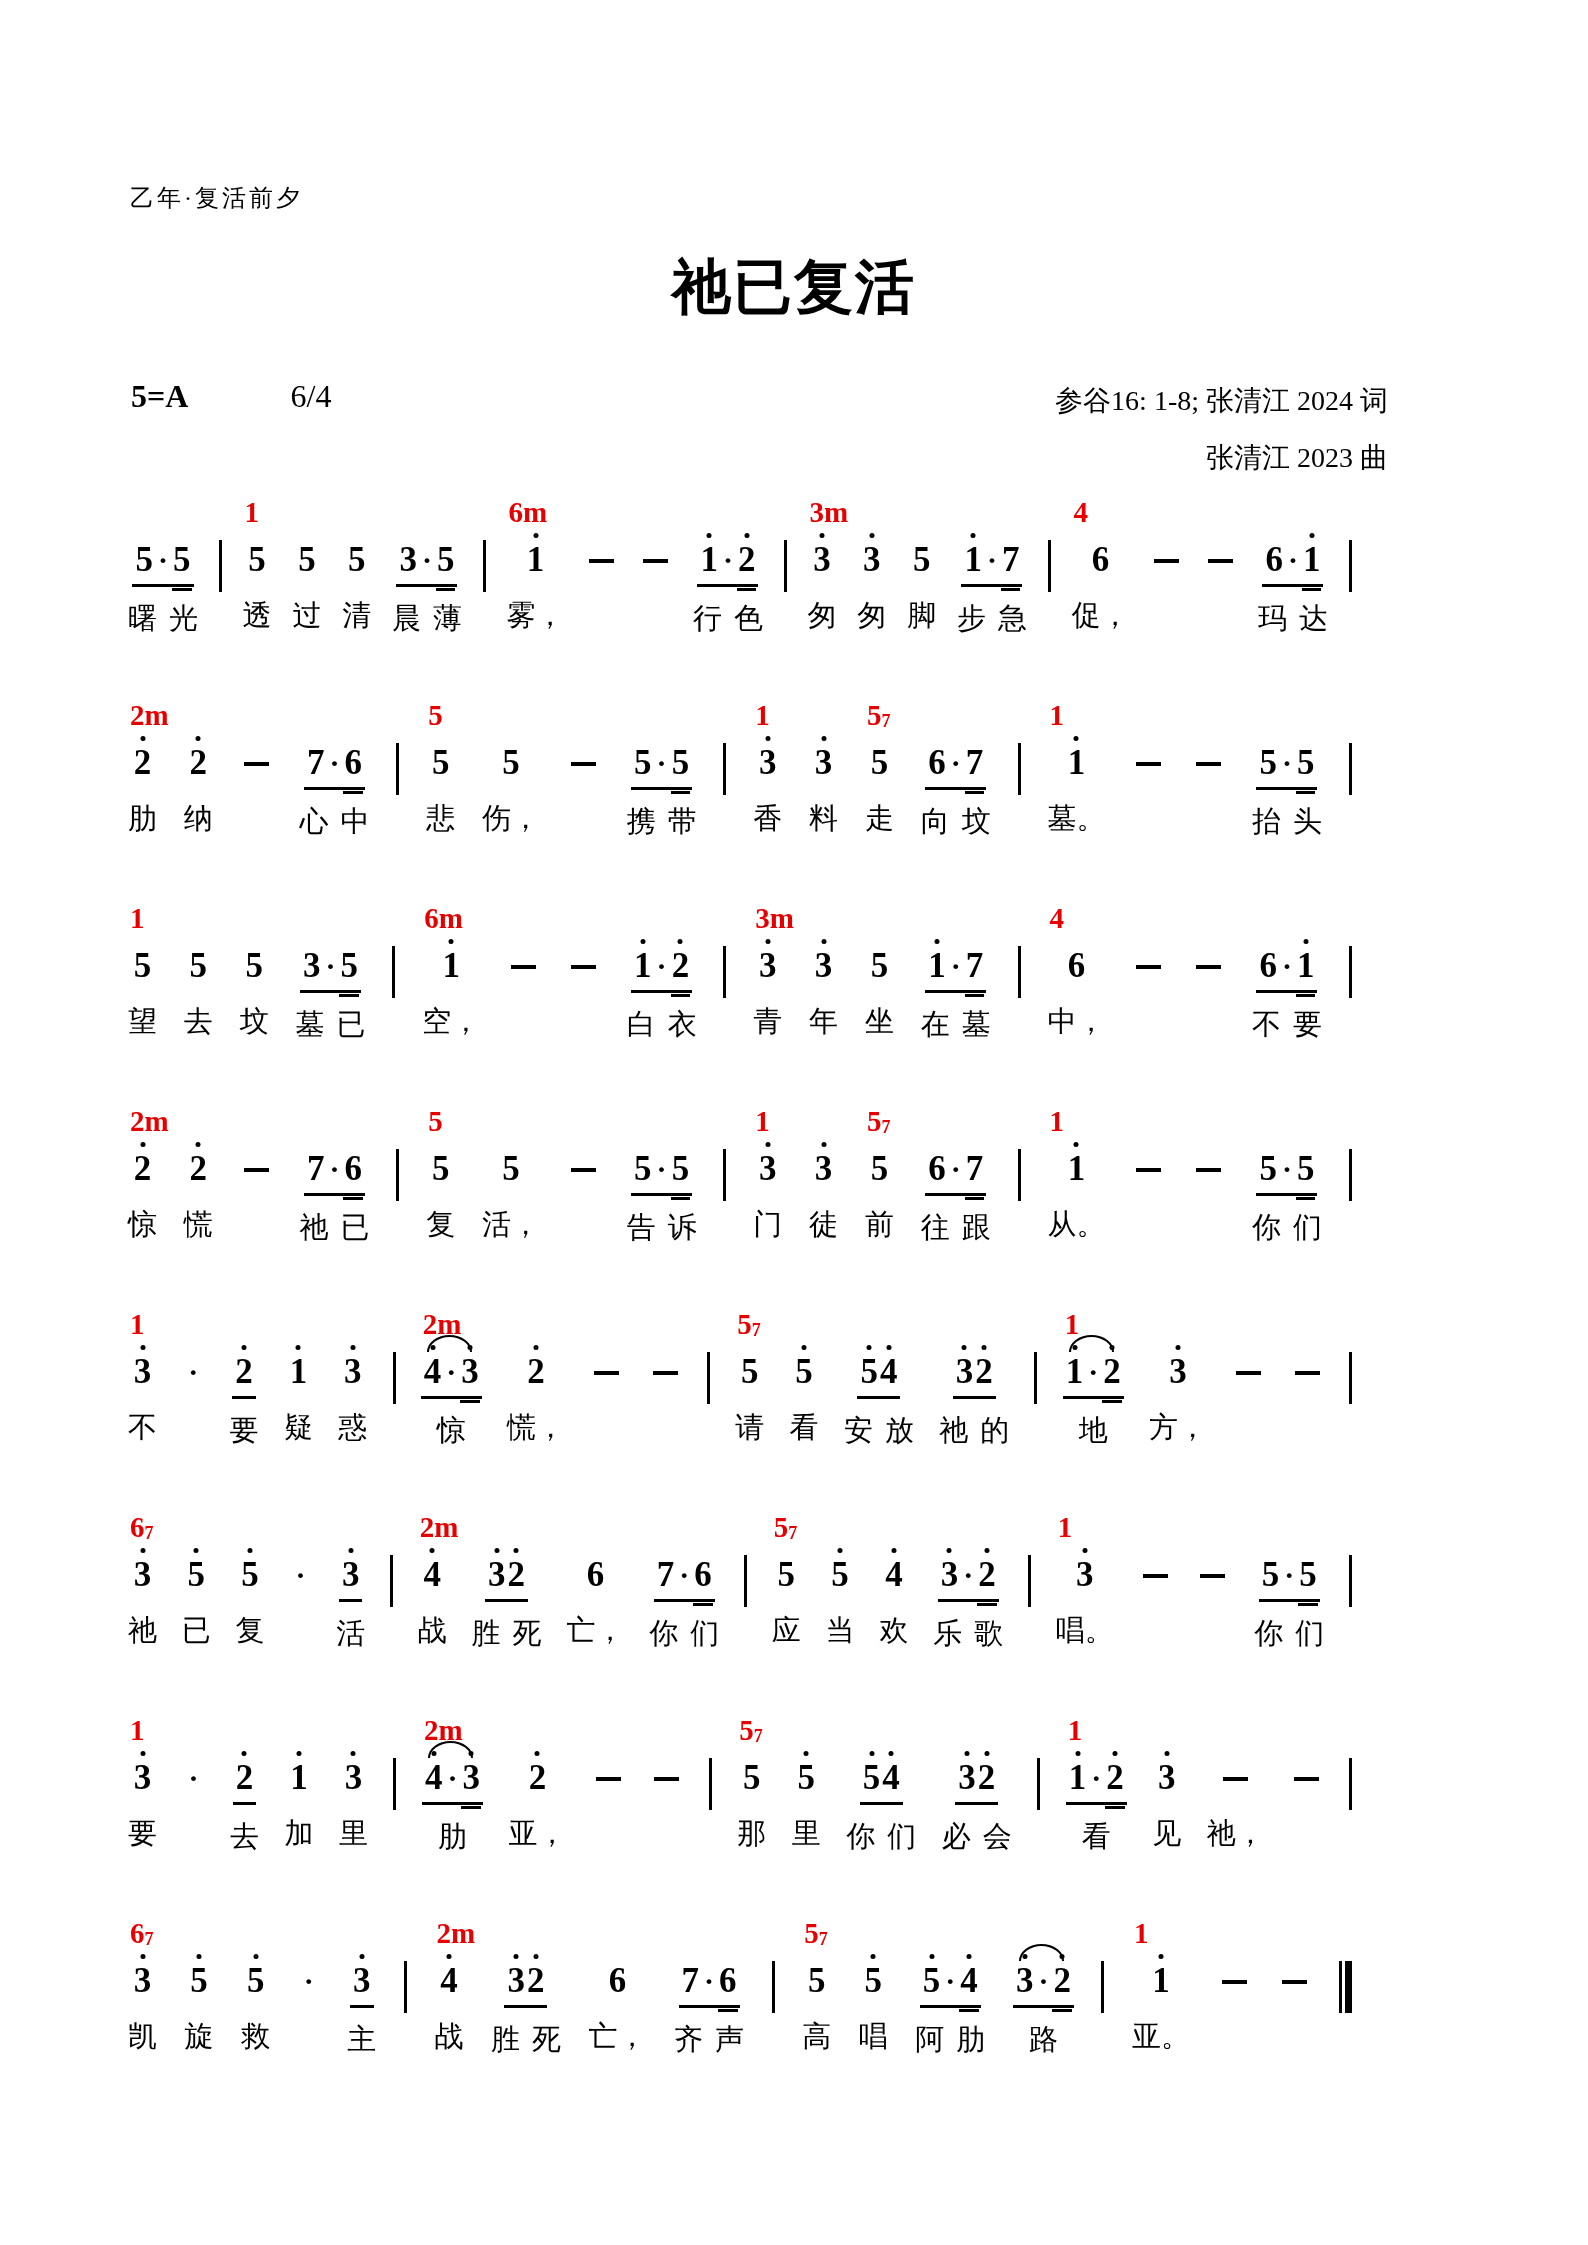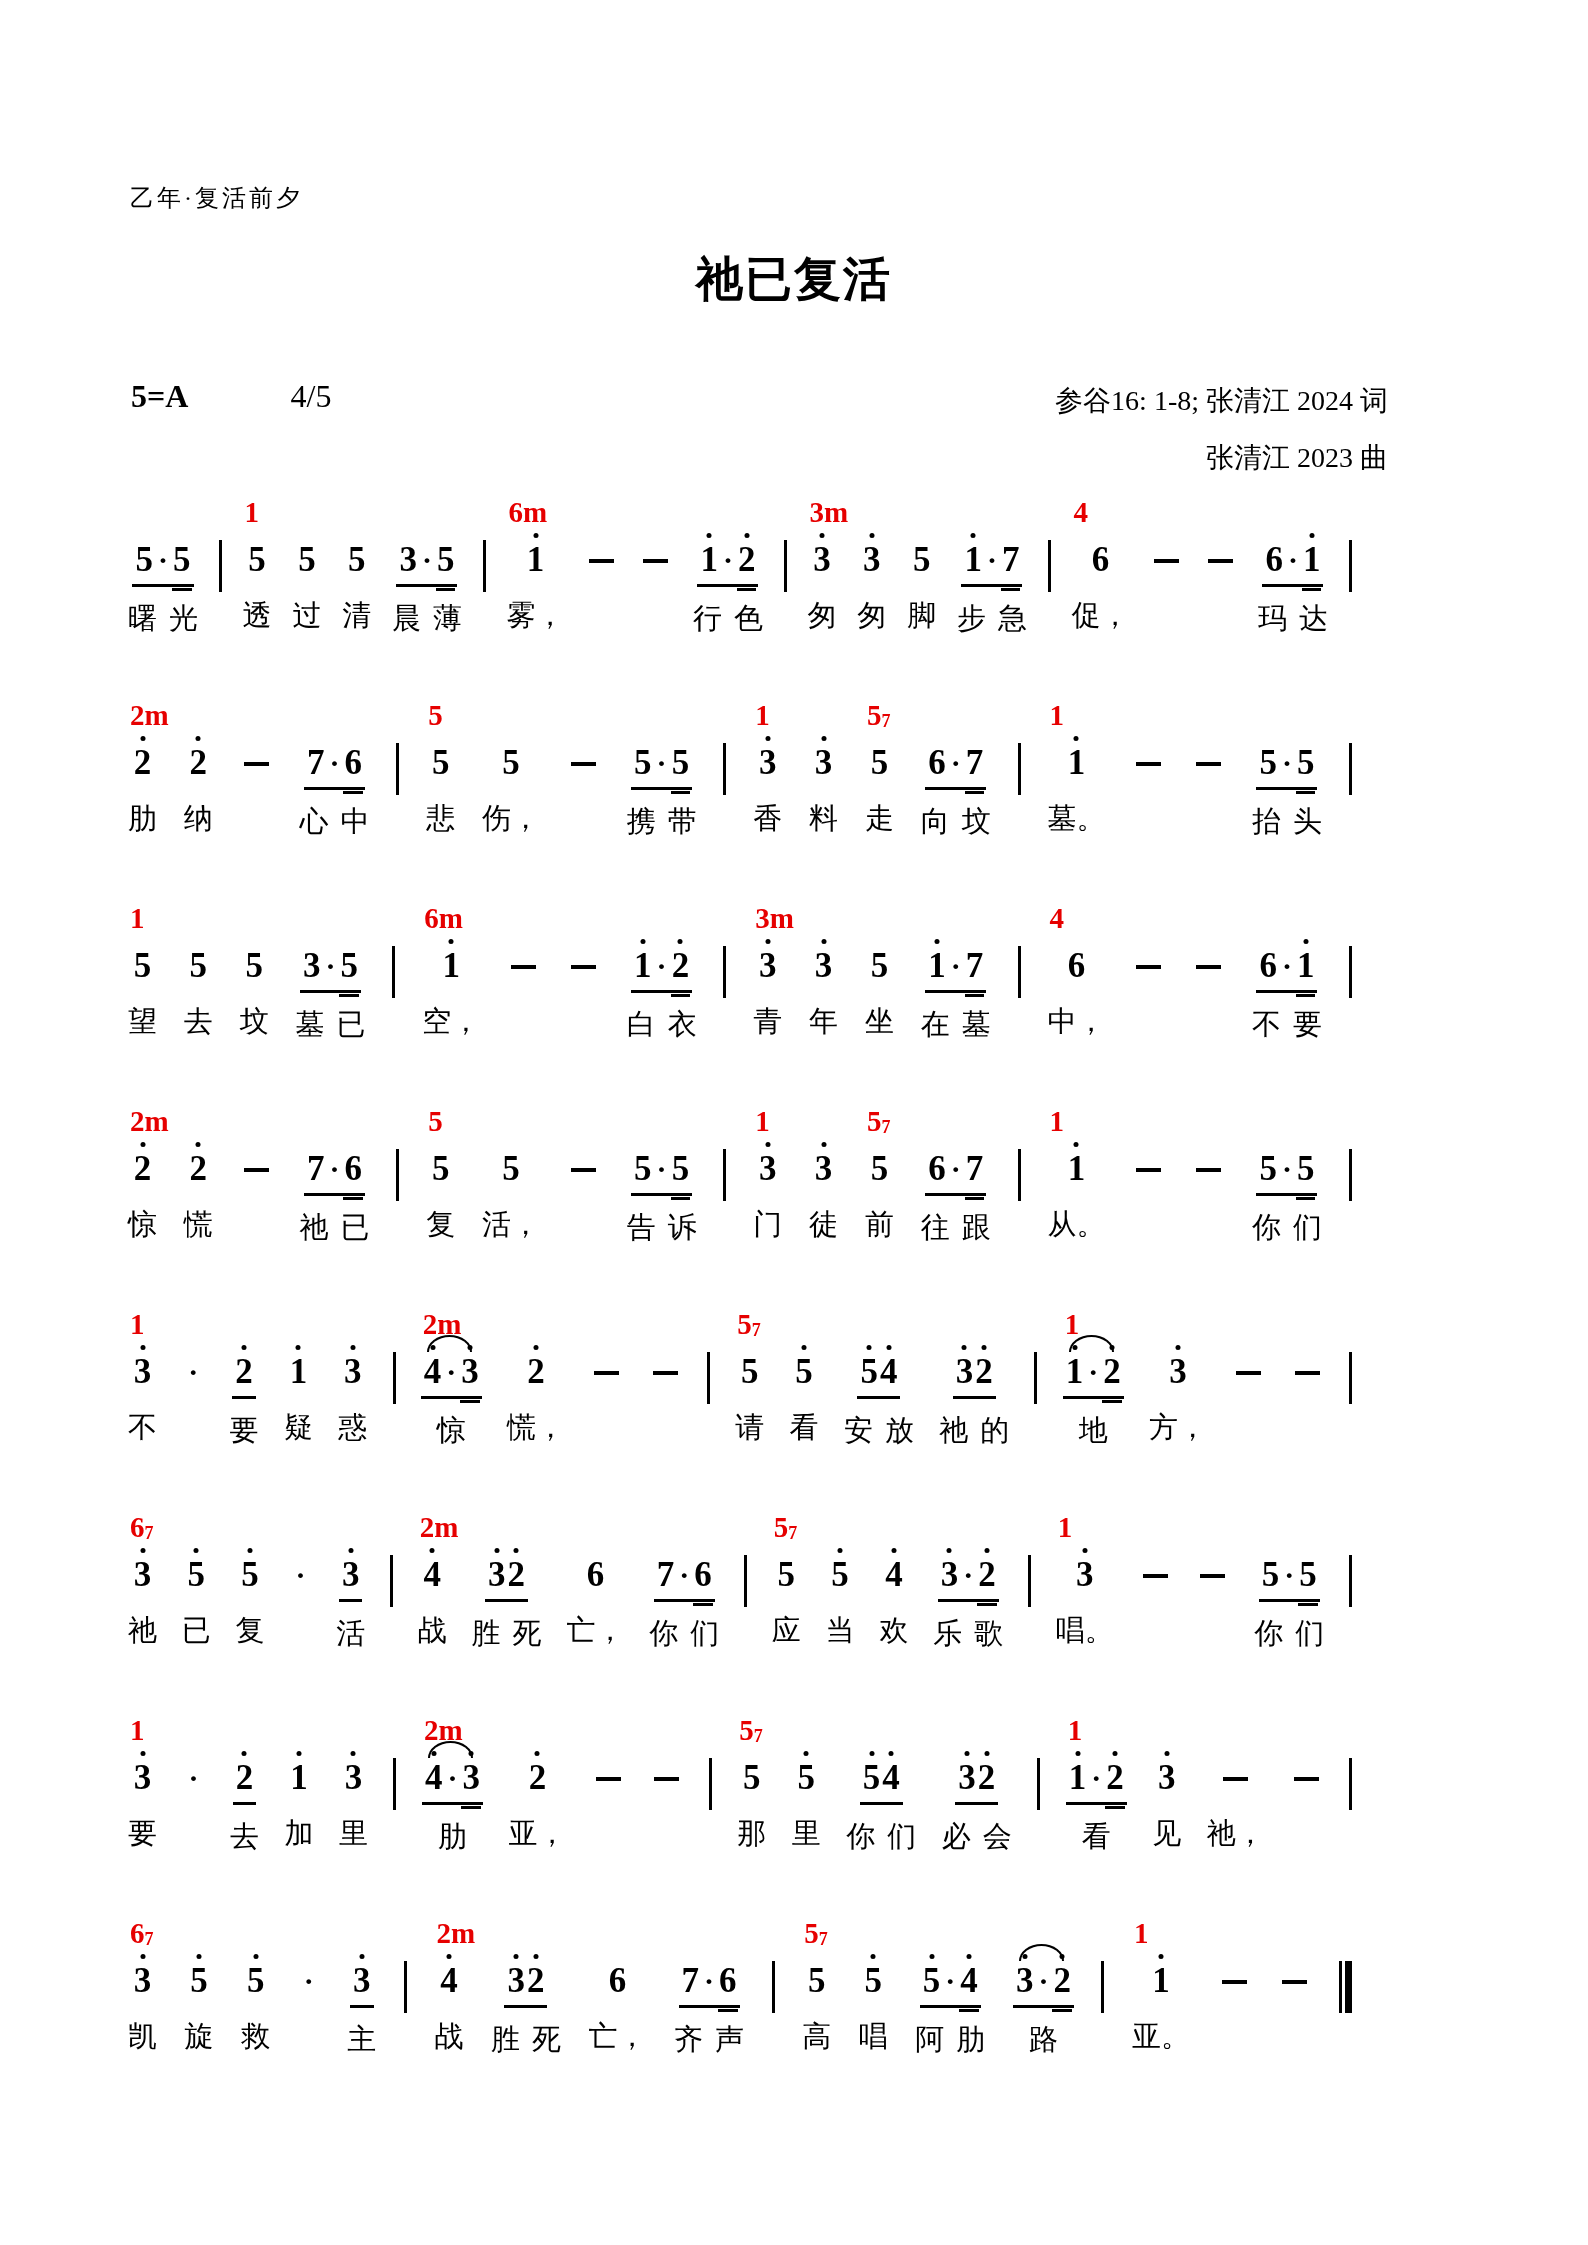--- a/index.html
+++ b/index.html
@@ -8,21 +8,21 @@
     font-family:"Liberation Serif", serif; position:relative; overflow:hidden;
   }
   .page { position:absolute; inset:0; }
 
   .eyebrow {
     position:absolute; left:130px; top:182px;
     font-size:24px; letter-spacing:3px; font-family:"Liberation Serif", serif;
   }
   .title {
     position:absolute; left:0; right:0; top:248px; margin:0; text-align:center;
-    font-size:47px; font-weight:900; font-family:"DejaVu Sans", sans-serif; letter-spacing:2px;
+    font-size:59px; font-weight:900; font-family:"DejaVu Sans", sans-serif; letter-spacing:2px;
   }
   .meta { position:absolute; left:131px; top:378px; font-size:32px; font-weight:bold; }
   .meta .ts { margin-left:96px; font-weight:normal; }
   .credits {
     position:absolute; right:200px; top:372px; text-align:right;
     font-size:28px; line-height:2.04;
   }
 
   .music { position:absolute; left:128px; top:488px; width:1224px; }
   .system {
@@ -76,21 +76,21 @@
   .bar.final::after  { content:""; position:absolute; right:0; top:0; width:7px; height:52px; background:#000; }
 </style>
 </head>
 <body>
 
 <div class="page">
   <div class="eyebrow">乙年·复活前夕</div>
   <h1 class="title">祂已复活</h1>
   <div class="meta">
     <span>5=A</span>
-    <span class="ts">4/5</span>
+    <span class="ts">6/4</span>
   </div>
   <div class="credits">
     <div>参谷16: 1-8; 张清江 2024 词</div>
     <div>张清江 2023 曲</div>
   </div>
   <div class="music">
       <div class="system">
         <div class="unit u1">
           <div class="nrow">
             <span class="nt">5</span>

